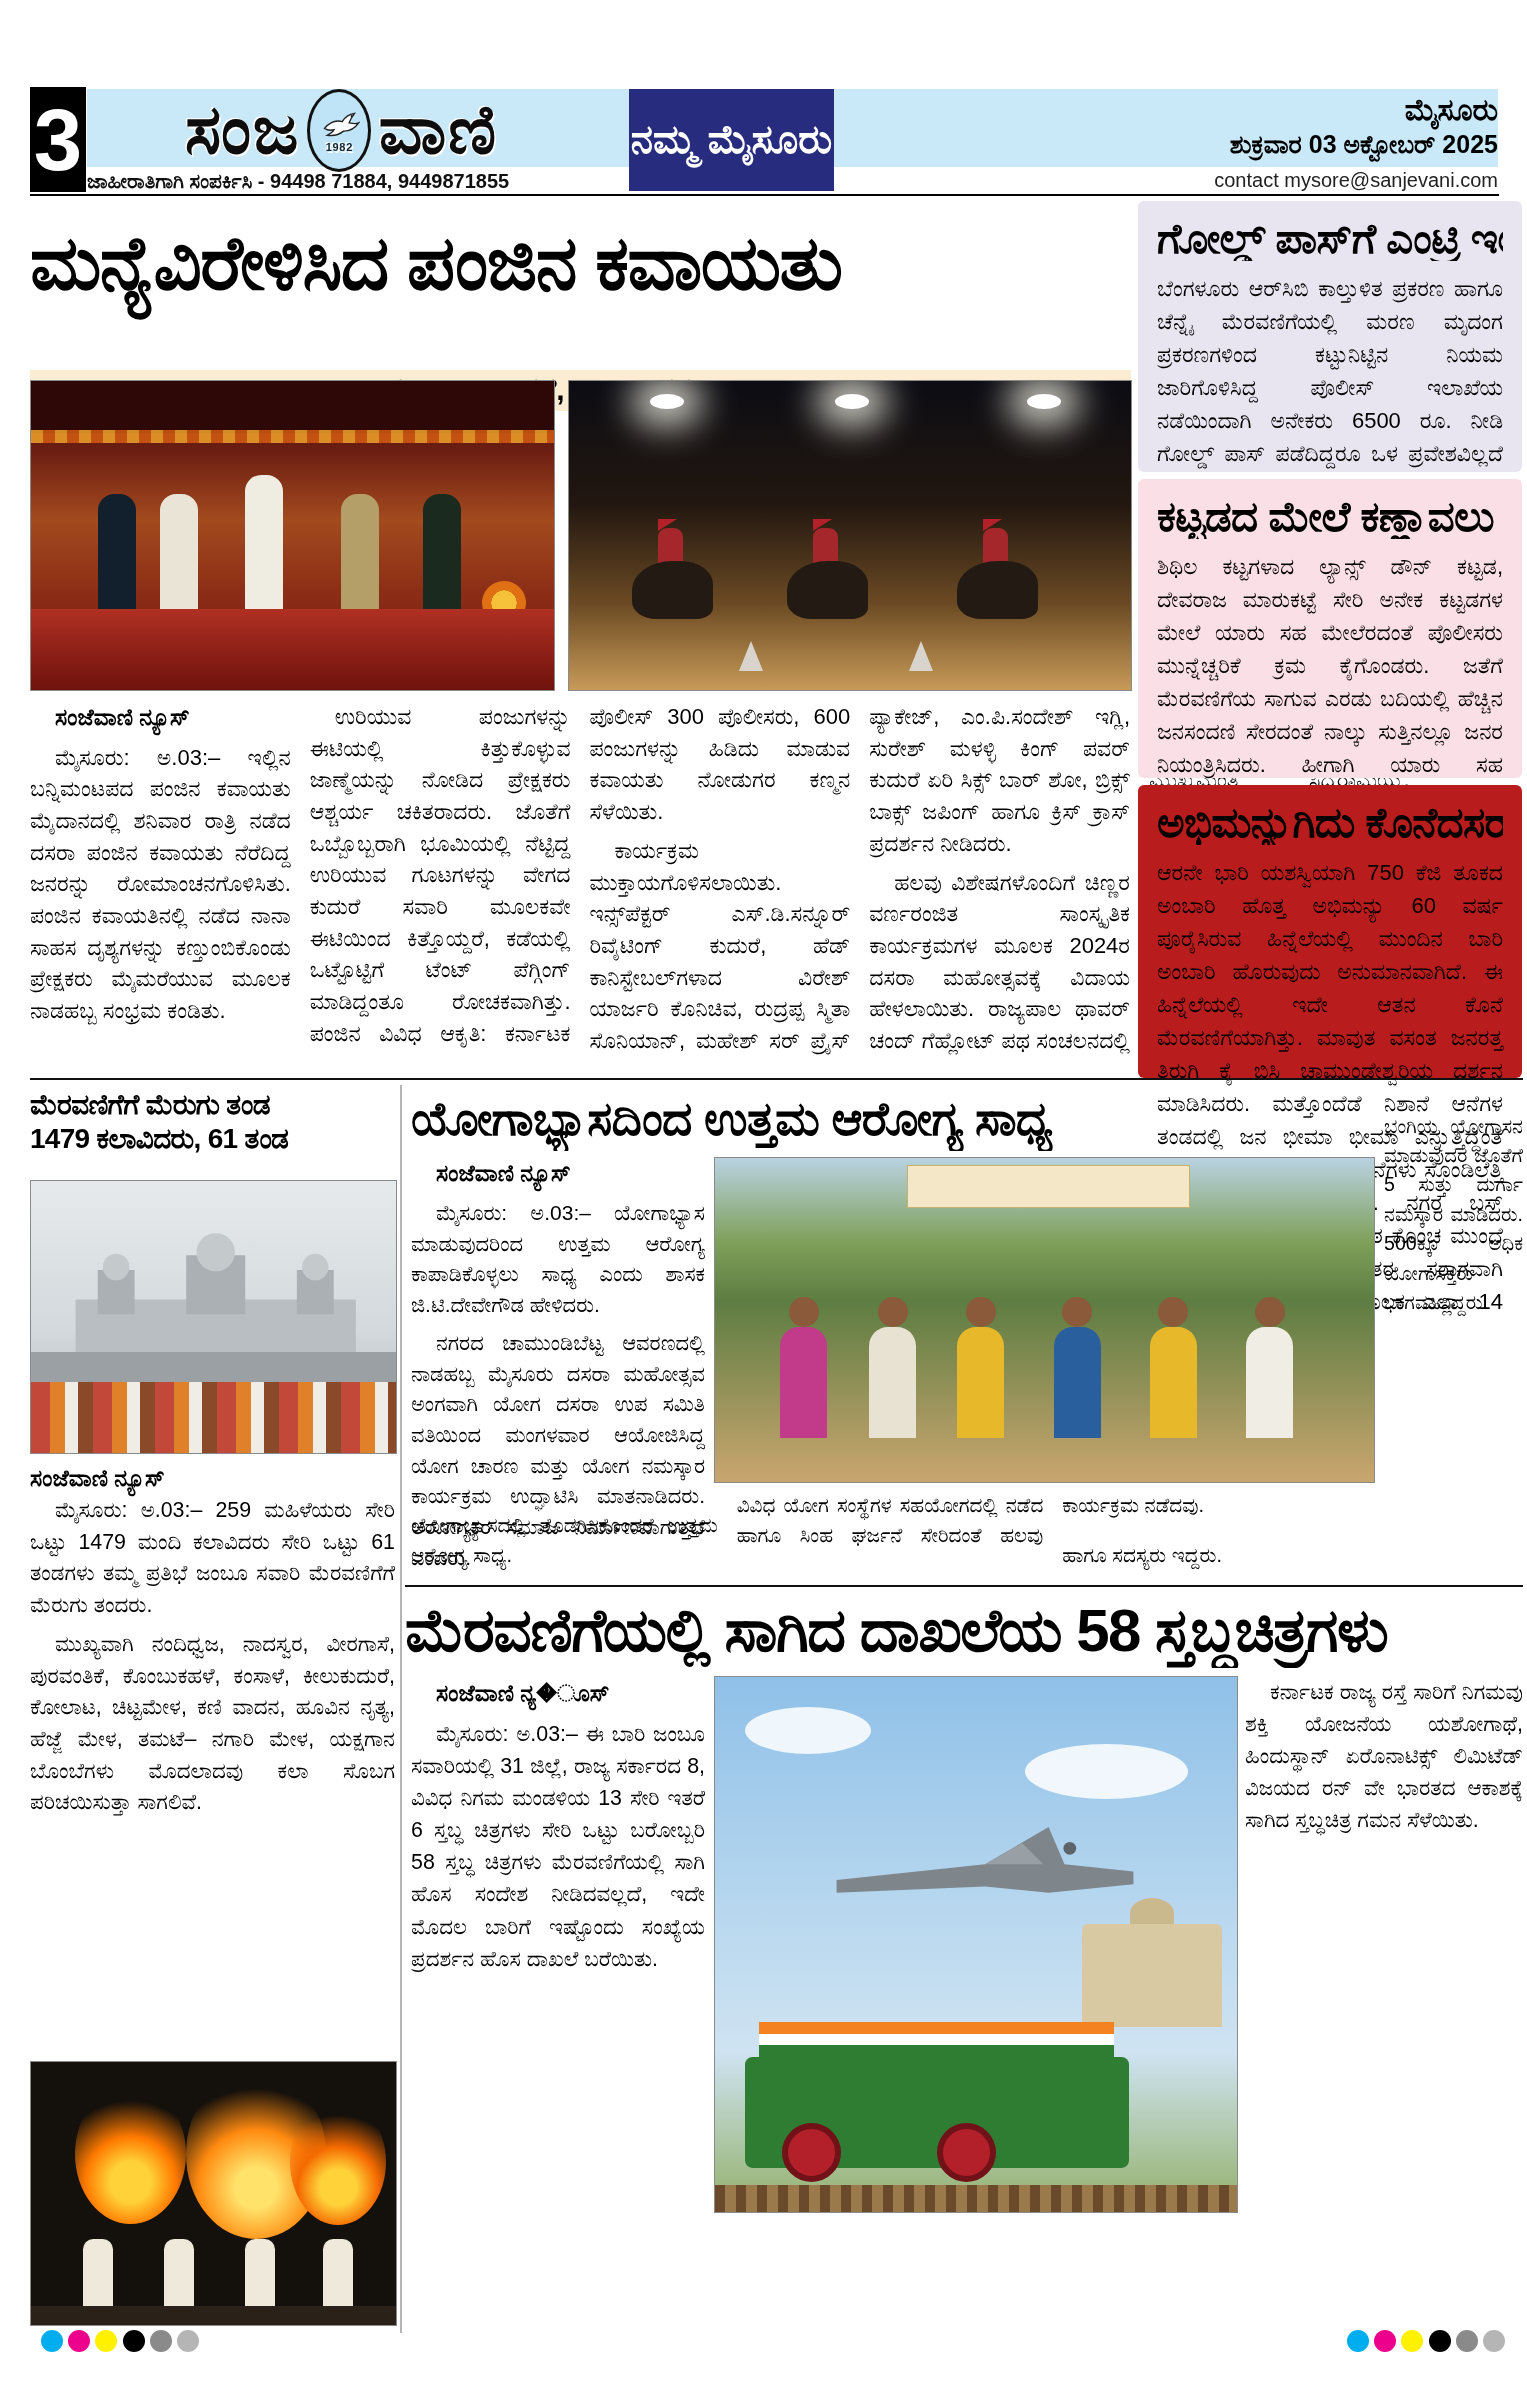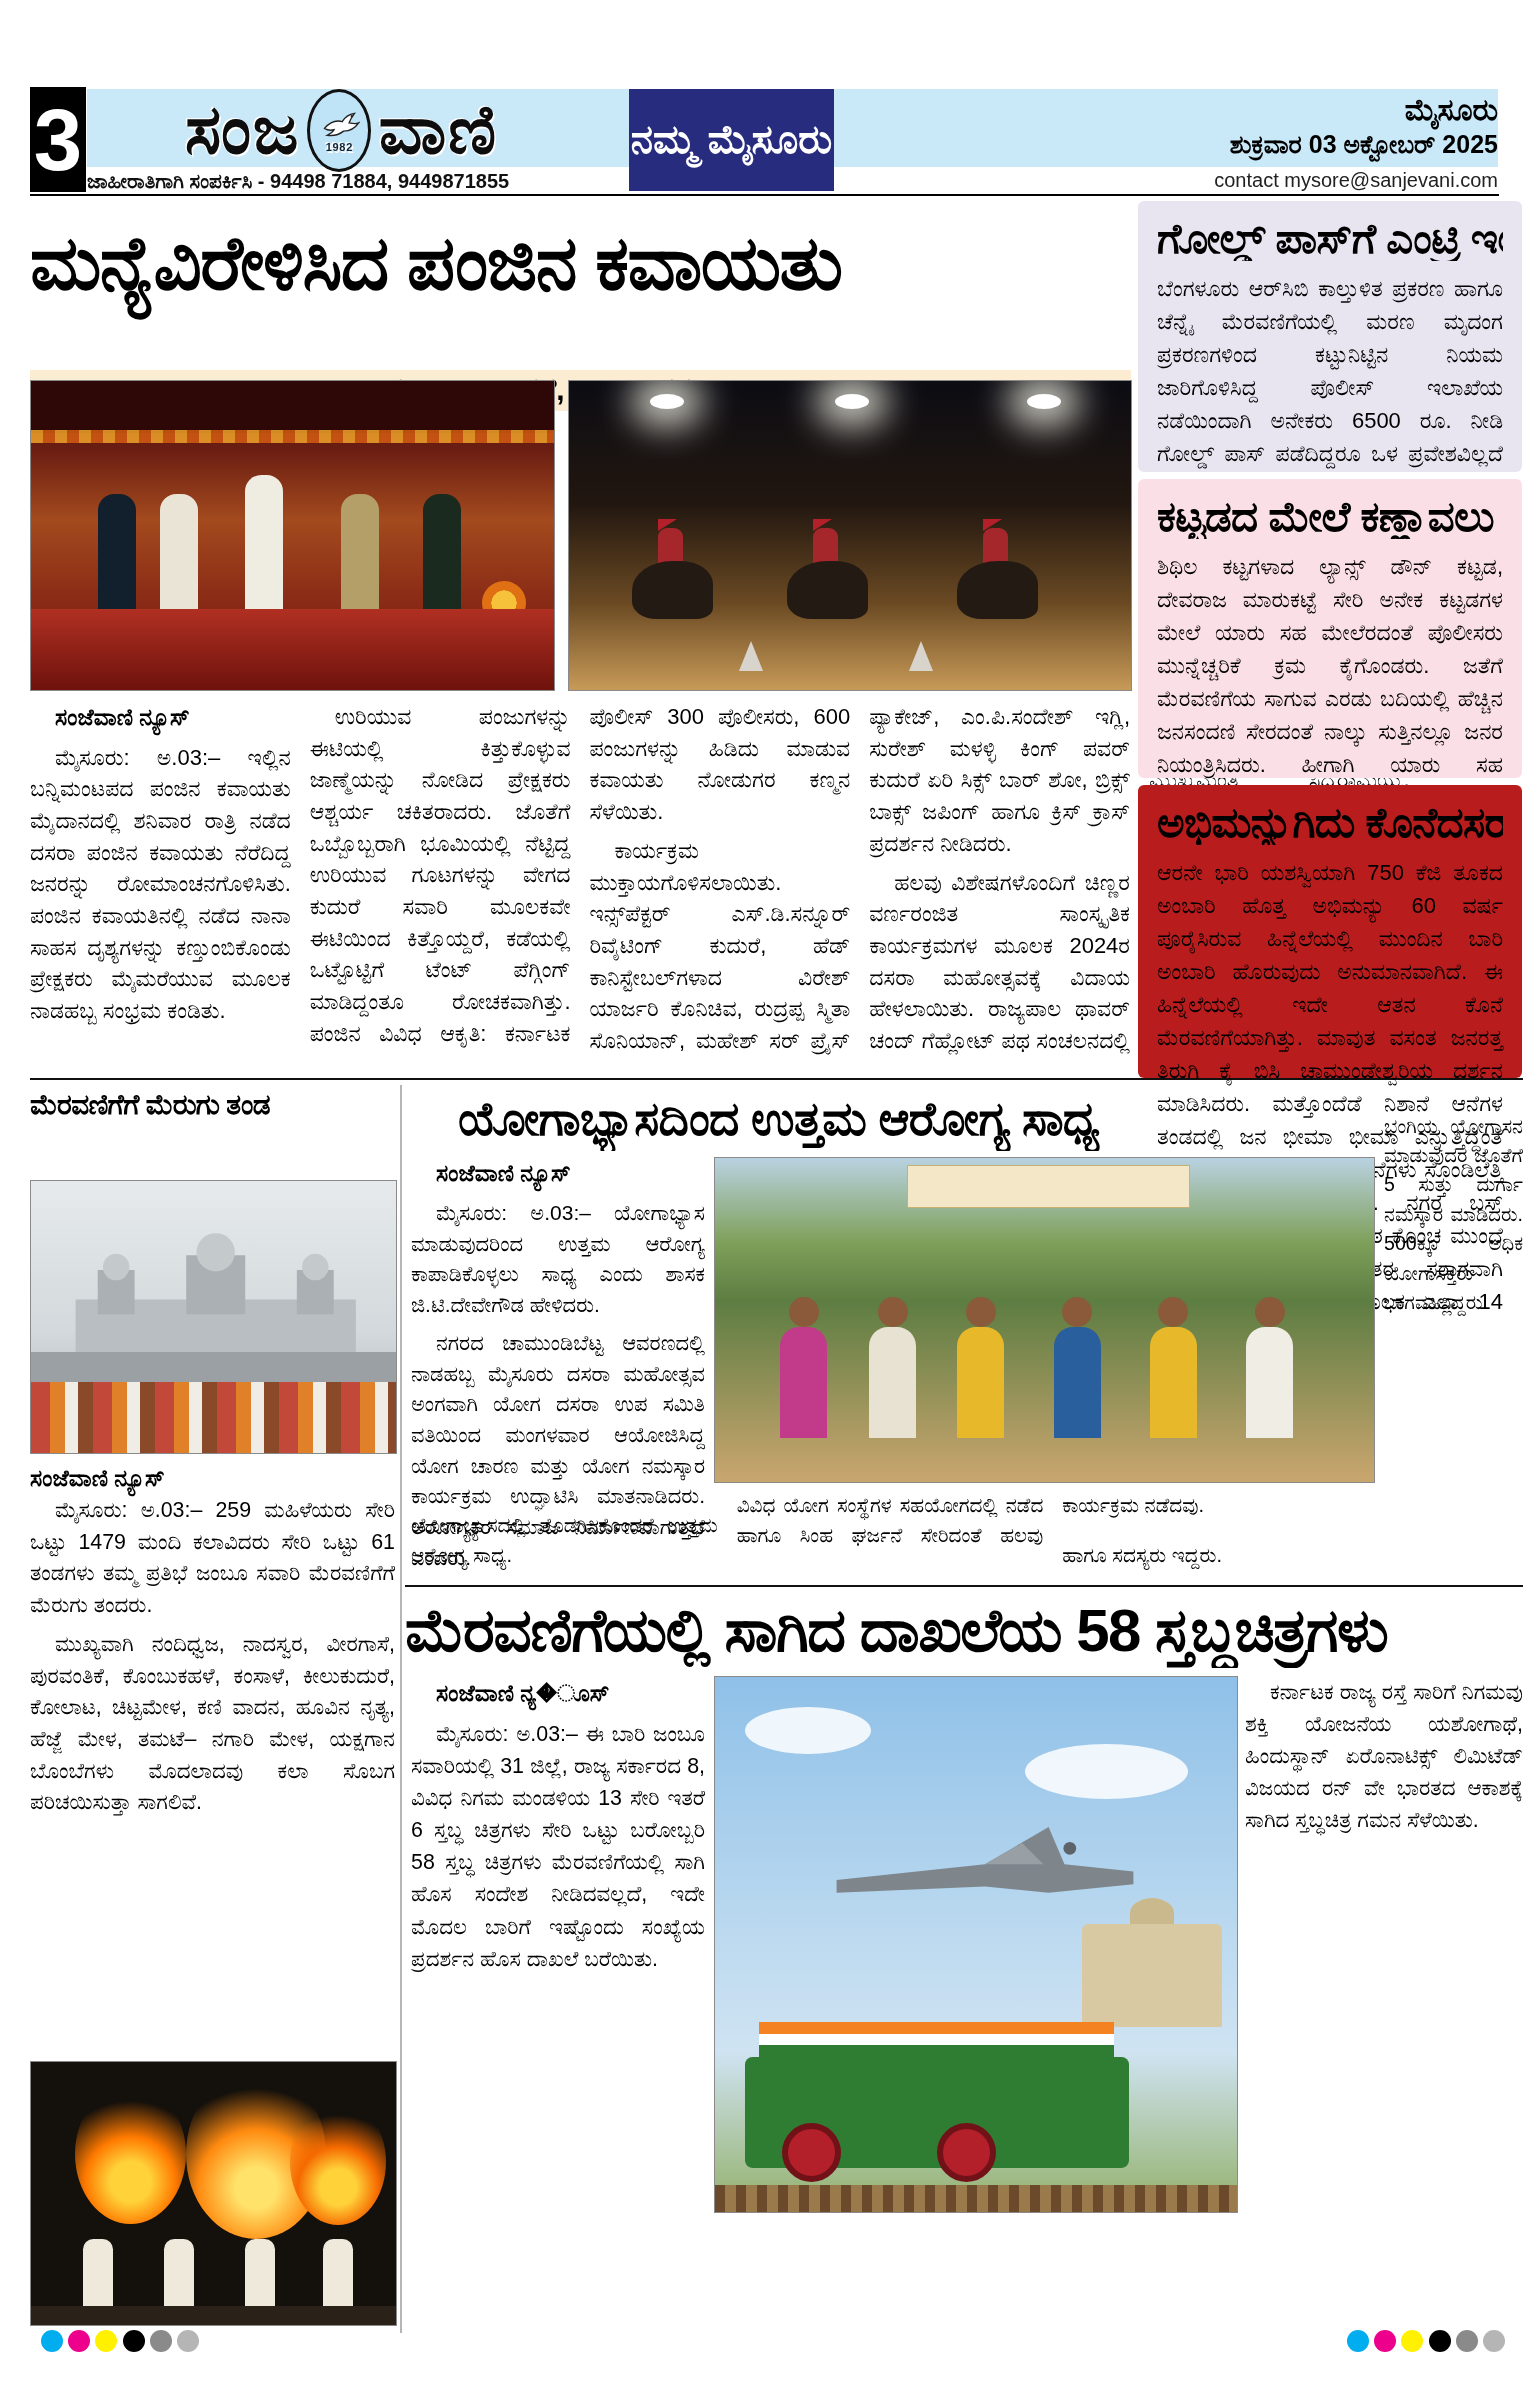--- a/index.html
+++ b/index.html
@@ -77,21 +77,21 @@
   .pt-body{left:30px;top:1495px;width:365px;height:556px;font-size:21.4px;line-height:1.48;text-align:justify;}
   .photo-fire{left:30px;top:2061px;width:365px;height:263px;background:#14100b;}
   .p6-flame{border-radius:50%;}
   .p6-f1{top:22px;left:44px;width:111px;height:140px;background:radial-gradient(circle at 50% 70%,#ffd23a 0 18%,#ff7a00 40%,rgba(120,30,0,0) 72%);}
   .p6-f2{top:7.4px;left:155px;width:140px;height:170px;background:radial-gradient(circle at 50% 70%,#ffe26a 0 15%,#ff8a10 42%,rgba(120,30,0,0) 72%);}
   .p6-f3{top:37px;left:259px;width:96px;height:126px;background:radial-gradient(circle at 50% 70%,#ffd23a 0 18%,#f56a00 40%,rgba(120,30,0,0) 72%);}
   .p6-perf{bottom:18px;width:30px;height:68px;background:#efe9dc;border-radius:10.3px 10.3px 0 0;}
   .p6-ground{bottom:0;left:0;right:0;height:19px;background:#2a2118;}
   
   .yoga-headline{left:411px;top:1087px;width:968px;height:64px;font-size:47px;font-weight:900;
-    letter-spacing:-0.7px;line-height:64px;white-space:nowrap;overflow:hidden;margin-left:47px;}
+    letter-spacing:-0.7px;line-height:64px;white-space:nowrap;overflow:hidden;}
   .yoga-col1{left:411px;top:1157px;width:294px;height:324px;font-size:21px;line-height:1.46;text-align:justify;}
   .photo-yoga{left:714px;top:1157px;width:659px;height:324px;background:linear-gradient(180deg,#b9d2e2 0%,#7fa05a 26%,#5d7d42 44%,#caa66f 100%);}
   .p4-person{bottom:44px;width:47px;height:111px;border-radius:19px 19px 0 0;}
   .p4-head{bottom:155px;width:30px;height:30px;border-radius:50%;background:#8a5a3a;}
   .p4-banner{top:7.4px;left:192px;width:281px;height:41px;background:#f3e7c8;border:1.5px solid #c8b070;}
   .yoga-colr{left:1384px;top:1092px;width:139px;height:488px;font-size:19.6px;line-height:1.5;text-align:justify;}
   .yoga-strip{left:411px;top:1490px;width:958px;height:90px;column-count:3;column-gap:19px;
     font-size:20px;line-height:1.5;text-align:justify;}
   
   .bot-rule{left:405px;top:1585px;width:1118px;height:2.2px;background:#111;}
@@ -196,20 +196,21 @@
   </div>
   <div class="abs sidebox box-abhi">
     <h2>ಅಭಿಮನ್ಯುಗಿದು ಕೊನೆದಸರಾ</h2>
     <div class="btxt">ಆರನೇ ಭಾರಿ ಯಶಸ್ವಿಯಾಗಿ 750 ಕೆಜಿ ತೂಕದ ಅಂಬಾರಿ ಹೊತ್ತ ಅಭಿಮನ್ಯು 60 ವರ್ಷ ಪೂರೈಸಿರುವ ಹಿನ್ನೆಲೆಯಲ್ಲಿ ಮುಂದಿನ ಬಾರಿ ಅಂಬಾರಿ ಹೊರುವುದು ಅನುಮಾನವಾಗಿದೆ. ಈ ಹಿನ್ನೆಲೆಯಲ್ಲಿ ಇದೇ ಆತನ ಕೊನೆ ಮೆರವಣಿಗೆಯಾಗಿತ್ತು. ಮಾವುತ ವಸಂತ ಜನರತ್ತ ತಿರುಗಿ ಕೈ ಬಿಸಿ ಚಾಮುಂಡೇಶ್ವರಿಯ ದರ್ಶನ ಮಾಡಿಸಿದರು. ಮತ್ತೊಂದೆಡೆ ನಿಶಾನೆ ಆನೆಗಳ ತಂಡದಲ್ಲಿ ಜನ ಭೀಮಾ ಭೀಮಾ ಎನ್ನುತ್ತಿದ್ದಂತೆ ಎಕಲವ್ಯನ ಆದಿಯಾಗಿ ಎಲ್ಲಾ ಆನೆಗಳು ಸೊಂಡಿಲೆತ್ತಿ ಜನರಿಗೆ ಖುಷಿ ಪಡಿಸಿದವು. ನಗರ ಬಸ್ ನಿಲ್ದಾಣದವರೆಗೂ ಬಂದ ಶ್ರೀಕಂಠ ಕೊಂಚ ಮುಂದೆ ಬರಲು ಹಿಂಜರಿದ ಅನಂತರ ಸರಾಗವಾಗಿ ಬನ್ನಿಮಂಟಪ ತಲುಪುವ ಮೂಲಕ ಎಲ್ಲಾ 14 ಆನೆಗಳು ಯಶಸ್ವಿಯಾದವು.</div>
   </div>
 
   <div class="abs vrule"></div>
 
   <div class="abs pt-headline">
     <div>ಮೆರವಣಿಗೆಗೆ ಮೆರುಗು ತಂಡ</div>
+    <div>1479 ಕಲಾವಿದರು, 61 ತಂಡ</div>
   </div>
 
   <div class="abs photo photo-palace">
     <svg viewBox="0 0 494 240" style="top:30px;left:0;width:365px;height:177px">
       <rect x="60" y="120" width="380" height="120" fill="#b9bec2"></rect>
       <rect x="90" y="80" width="50" height="60" fill="#aab0b4"></rect>
       <rect x="360" y="80" width="50" height="60" fill="#aab0b4"></rect>
       <rect x="210" y="60" width="80" height="80" fill="#aab0b4"></rect>
       <circle cx="250" cy="56" r="26" fill="#c4c9cc"></circle>
       <circle cx="115" cy="76" r="18" fill="#c4c9cc"></circle>

